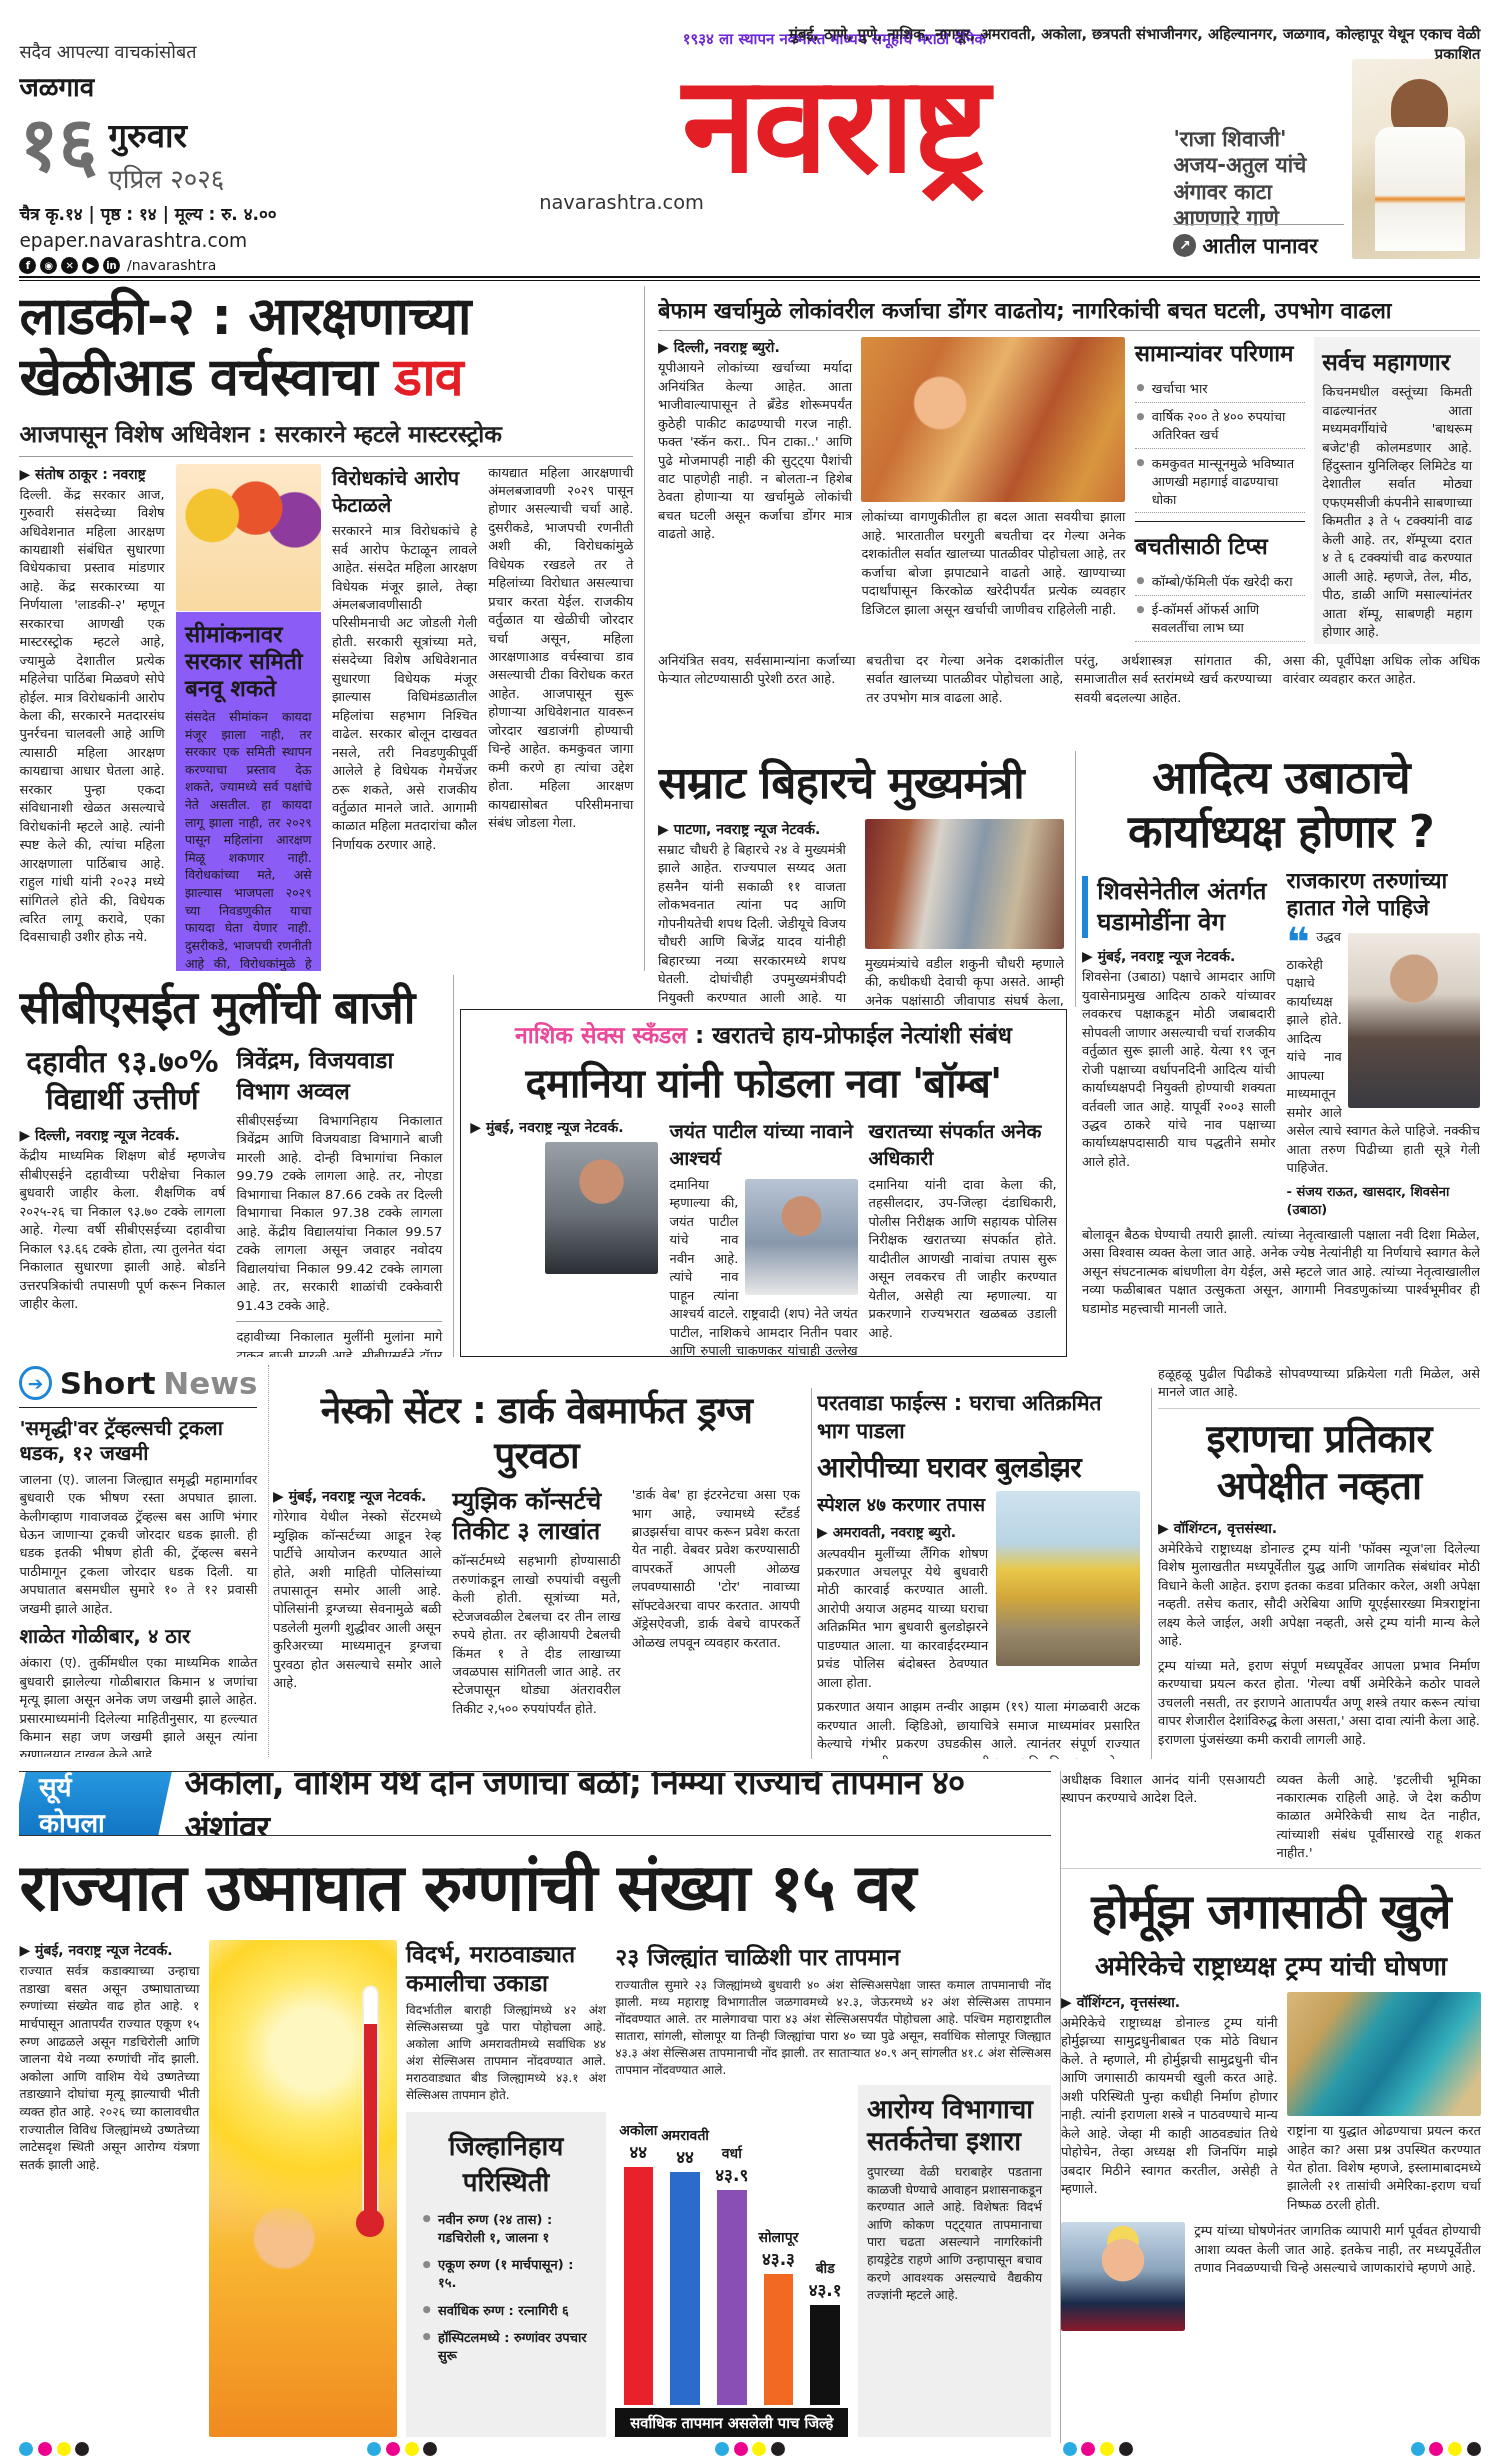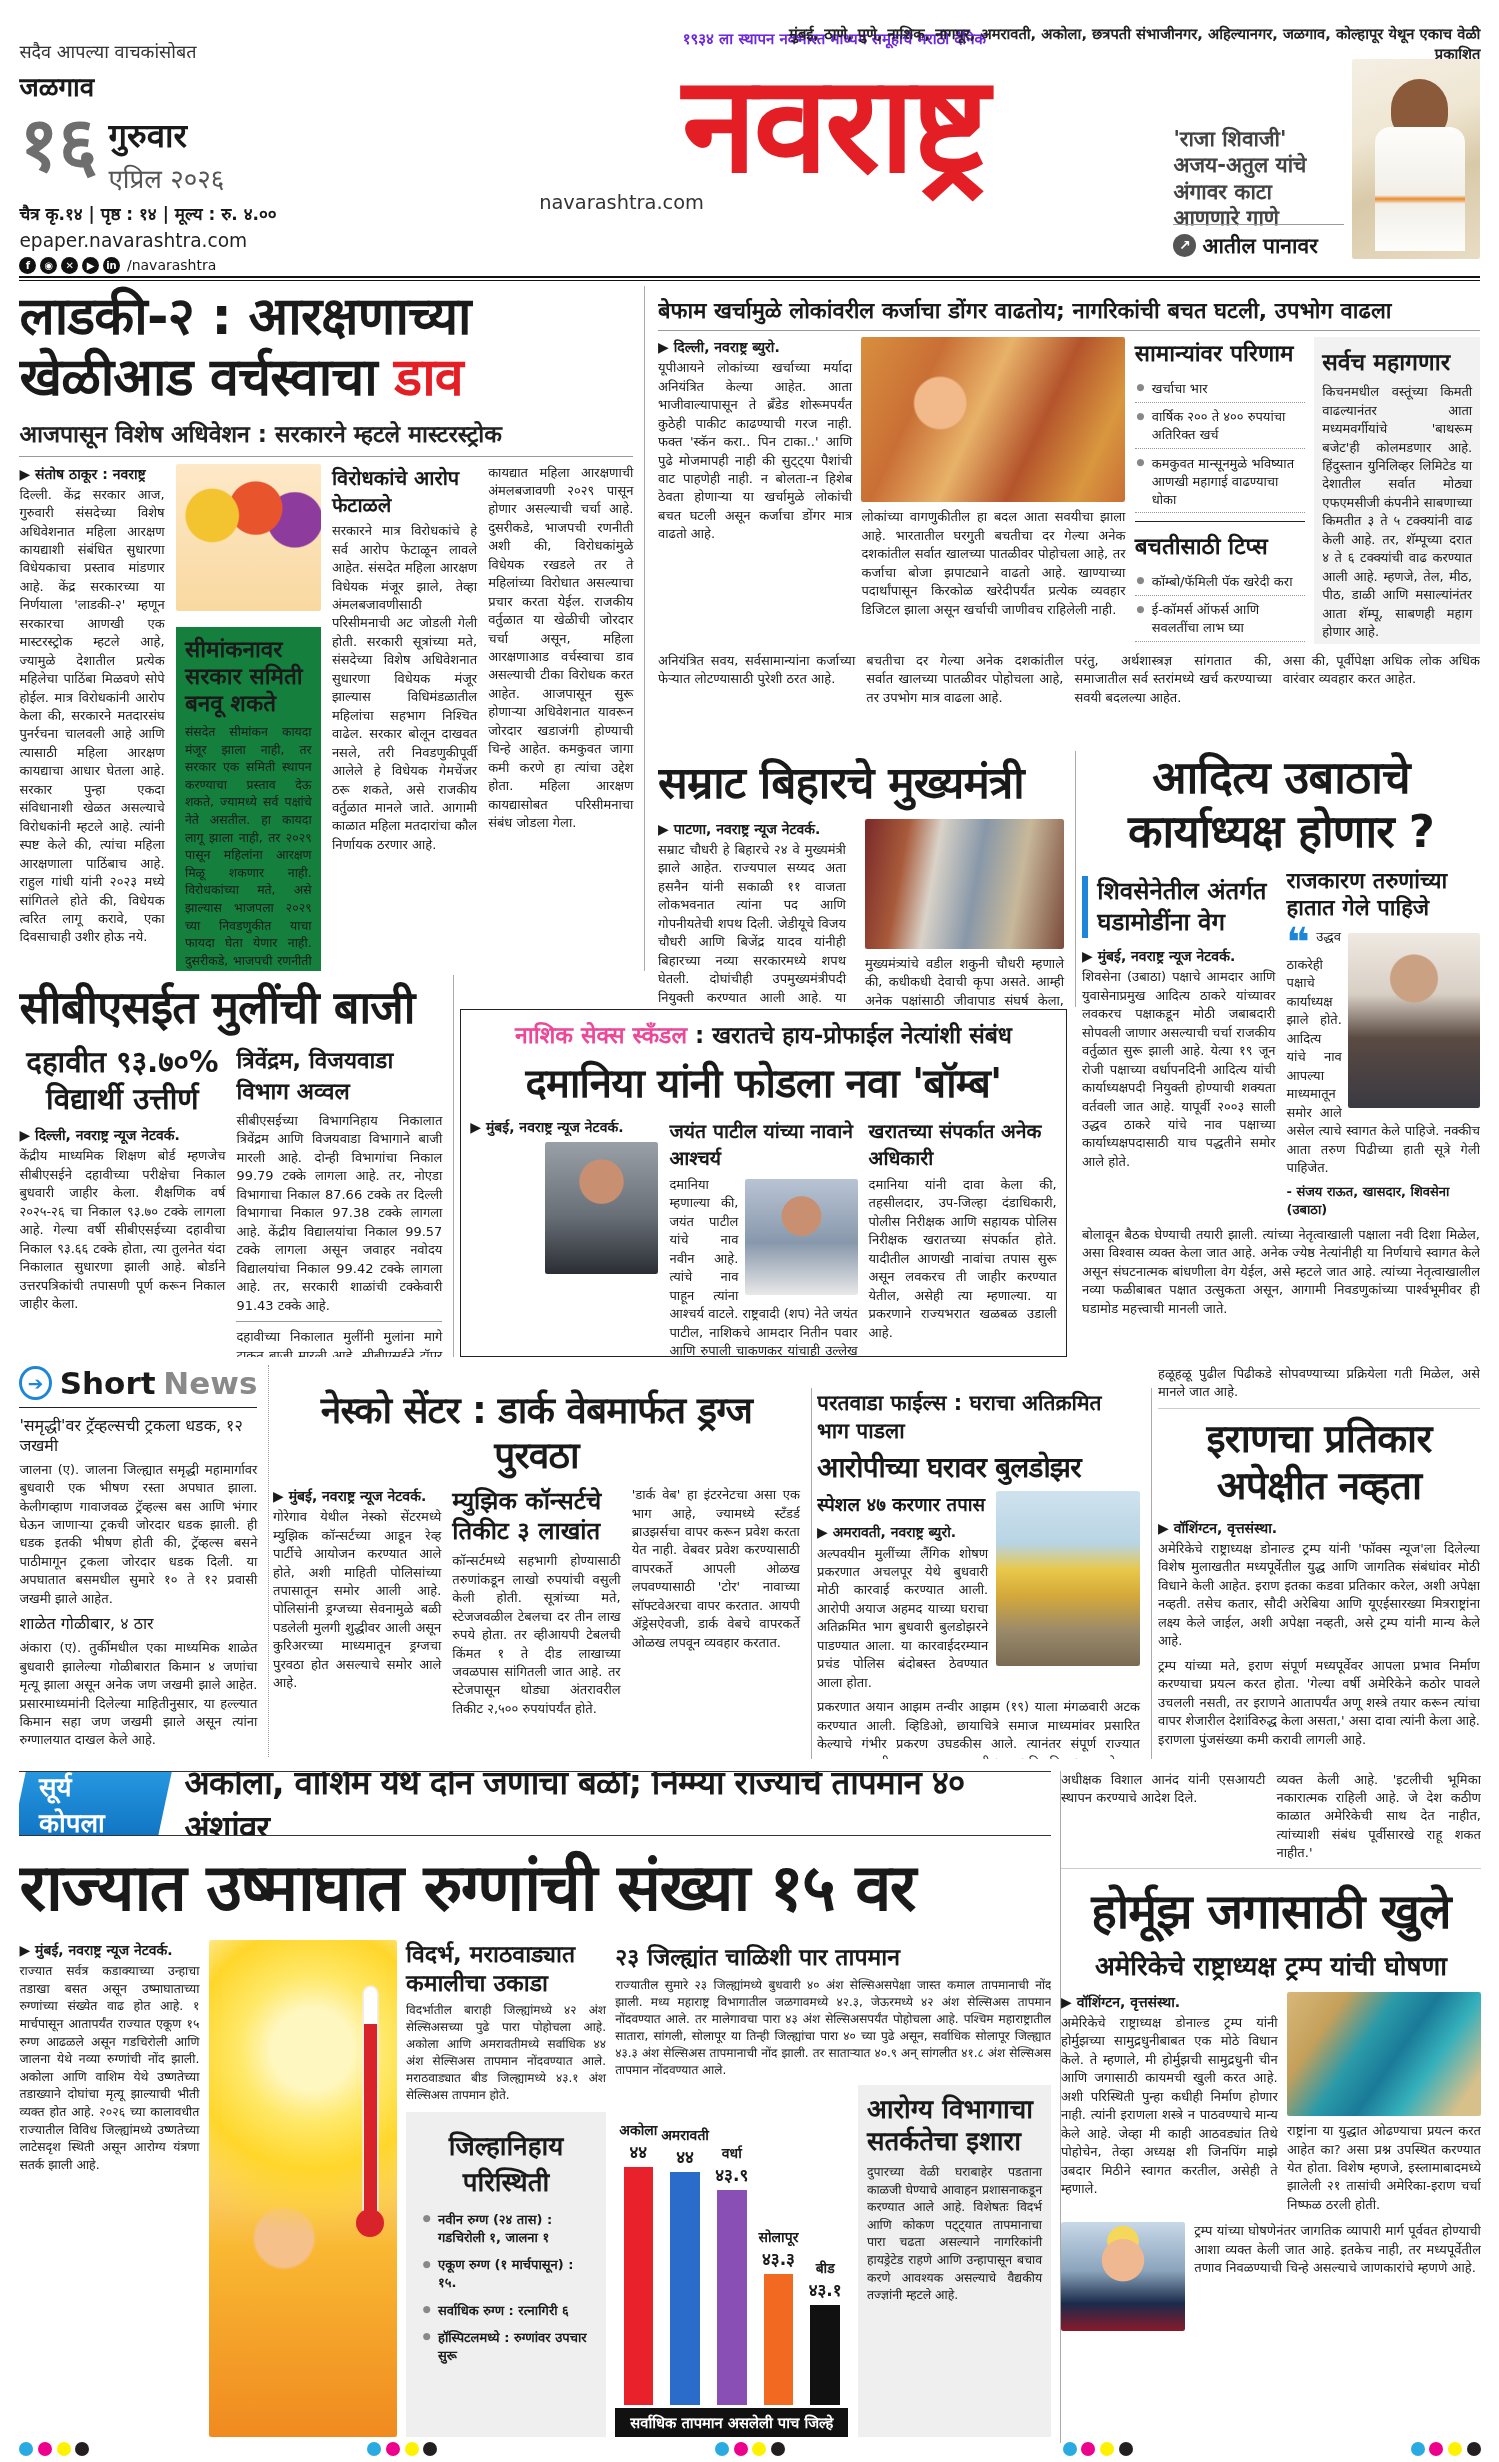--- a/index.html
+++ b/index.html
@@ -51,21 +51,21 @@
   .lead { left:19.4px; top:286px; width:626px; height:685px; border-right:0.8px solid #aaa; padding-right:11px; }
   .lead-head { font-size:52px; font-weight:800; line-height:1.18; letter-spacing:-0.8px; }
   .lead-head .red { color:#e31e25; }
   .lead-sub { font-size:23px; font-weight:800; color:#222; margin:7.8px 0 6.2px; border-bottom:0.8px solid #999; padding-bottom:7.8px; }
   .lead-cols { margin-top:6.2px; height:512px; }
   .illus-women { width:100%; height:147px; background:
      radial-gradient(circle at 25% 35%, #f4c430 0 18%, transparent 19%),
      radial-gradient(circle at 55% 30%, #e8542b 0 20%, transparent 21%),
      radial-gradient(circle at 82% 38%, #8e3b9e 0 18%, transparent 19%),
      linear-gradient(180deg,#fde8c8 0%,#f9d9a0 100%); }
-  .seeman-box { background:#15803d; padding:9.3px 9.3px; margin-top:16px; }
+  .seeman-box { background:#8b5cf6; padding:9.3px 9.3px; margin-top:1px; }
   .seeman-title { font-size:22.5px; font-weight:800; line-height:1.2; margin-bottom:6.2px; }
   .seeman-body { font-size:12.4px; line-height:1.42; text-align:justify; }
 
   
   .upi { left:658px; top:286px; width:822px; height:461px; }
   .upi-head { font-size:46px; font-weight:800; letter-spacing:-0.8px; }
   .upi-sub { font-size:22px; font-weight:800; margin:7.8px 0 6.2px; border-bottom:0.8px solid #999; padding-bottom:6.2px; }
   .upi-row { display:flex; gap:9.3px; height:307px; }
   .upi-c1 { width:196px; }
   .upi-c2 { width:264px; }
@@ -116,21 +116,21 @@
   .photo-jayant { width:113px; height:116px; float:right; margin:3.1px 0 3.1px 6.2px; background:
      radial-gradient(circle at 50% 32%, #c89070 0 20%, transparent 21%), linear-gradient(180deg,#b8c4d4 0%,#8898ac 55%,#e8e8e8 100%); }
   .dam-colhead { font-size:19.4px; font-weight:800; margin-bottom:4.7px; }
 
   
   .shortnews { left:19.4px; top:1365px; width:250px; height:392px; border-right:1.6px dotted #999; padding-right:11px; }
   .sn-logo { display:flex; align-items:center; gap:7.8px; border-bottom:1.6px solid #222; padding-bottom:6.2px; margin-bottom:7.8px; }
   .sn-icon { width:34px; height:34px; border-radius:50%; border:3.9px solid #1d86d8; color:#1d86d8; display:flex; align-items:center; justify-content:center; font-size:18.6px; font-weight:800; }
   .sn-word1 { font-size:31px; font-weight:800; }
   .sn-word2 { font-size:31px; font-weight:800; color:#8a8a8a; }
-  .sn-title { font-size:16px; font-weight:400; line-height:1.25; margin:6.2px 0 4.7px; }
+  .sn-title { font-size:20px; font-weight:700; line-height:1.25; margin:6.2px 0 4.7px; }
 
   
   .nesco { left:273px; top:1388px; width:539px; height:371px; border-right:0.8px solid #aaa; padding-right:11px; }
   .nesco-head { font-size:37px; font-weight:800; text-align:center; line-height:1.22; letter-spacing:-0.8px; margin-bottom:7.8px; }
   .nesco-sub { font-size:24px; font-weight:800; line-height:1.25; margin-bottom:6.2px; }
 
   
   .partwada { left:817px; top:1388px; width:335px; height:371px; border-right:0.8px solid #aaa; padding-right:11px; }
   .part-kicker { font-size:21px; font-weight:800; margin-bottom:3.1px; }
   .part-head { font-size:28px; font-weight:800; letter-spacing:-0.8px; margin-bottom:6.2px; }

